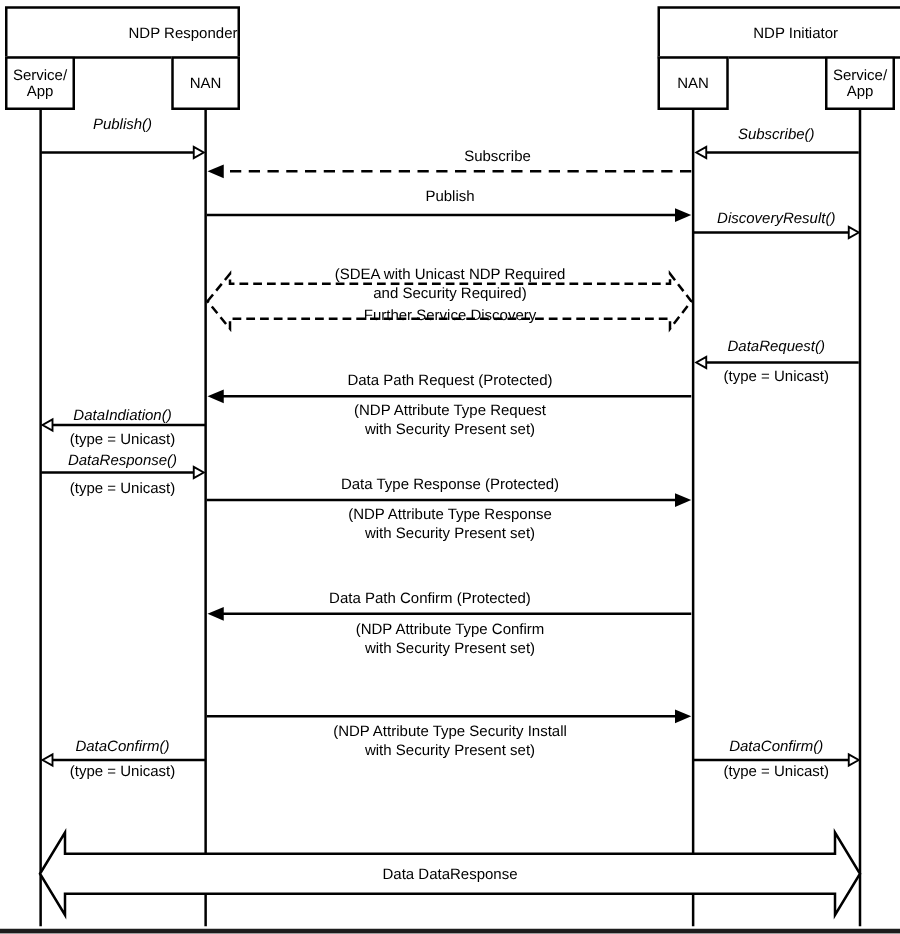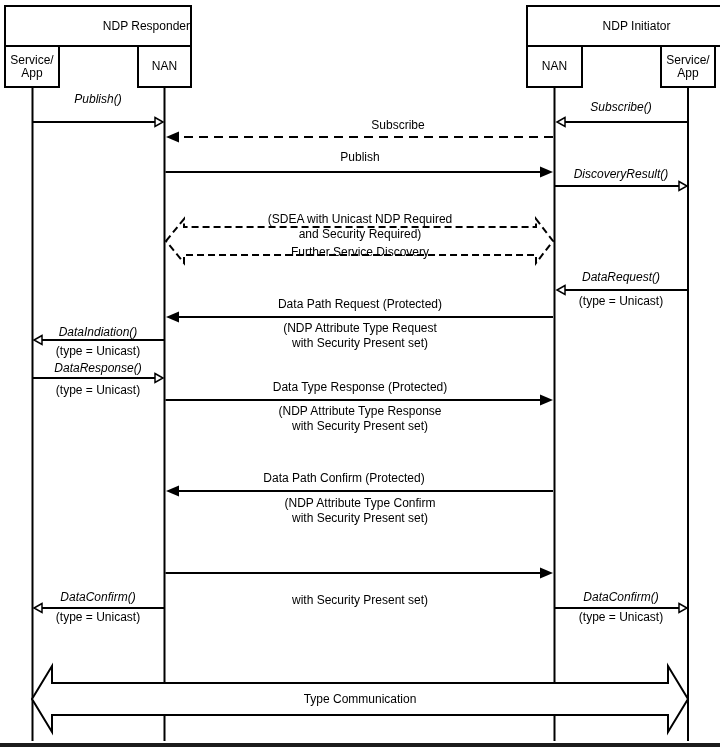--- a/index.html
+++ b/index.html
@@ -167,20 +167,20 @@
     <span><span>with </span><span class="b">Security Present</span><span> set)</span></span>
   </div>
 
   <div class="lbl" style="left:344px;top:471px;">Data Path Confirm (Protected)</div>
   <div class="lbl note" style="left:360px;top:496px;">
     <span>(NDP Attribute Type Confirm</span><br>
     <span><span>with </span><span class="b">Security Present</span><span> set)</span></span>
   </div>
 
   <div class="lbl note" style="left:360px;top:578px;">
-    <br>
+    <span>(NDP Attribute Type Security Install</span><br>
     <span><span>with </span><span class="b">Security Present</span><span> set)</span></span>
   </div>
 
-  <div class="lbl" style="left:360px;top:692px;">Type Communication</div>
+  <div class="lbl" style="left:360px;top:692px;">Data DataResponse</div>
 
   <div class="bottom-edge"></div>
 </div>
 
 </body></html>

